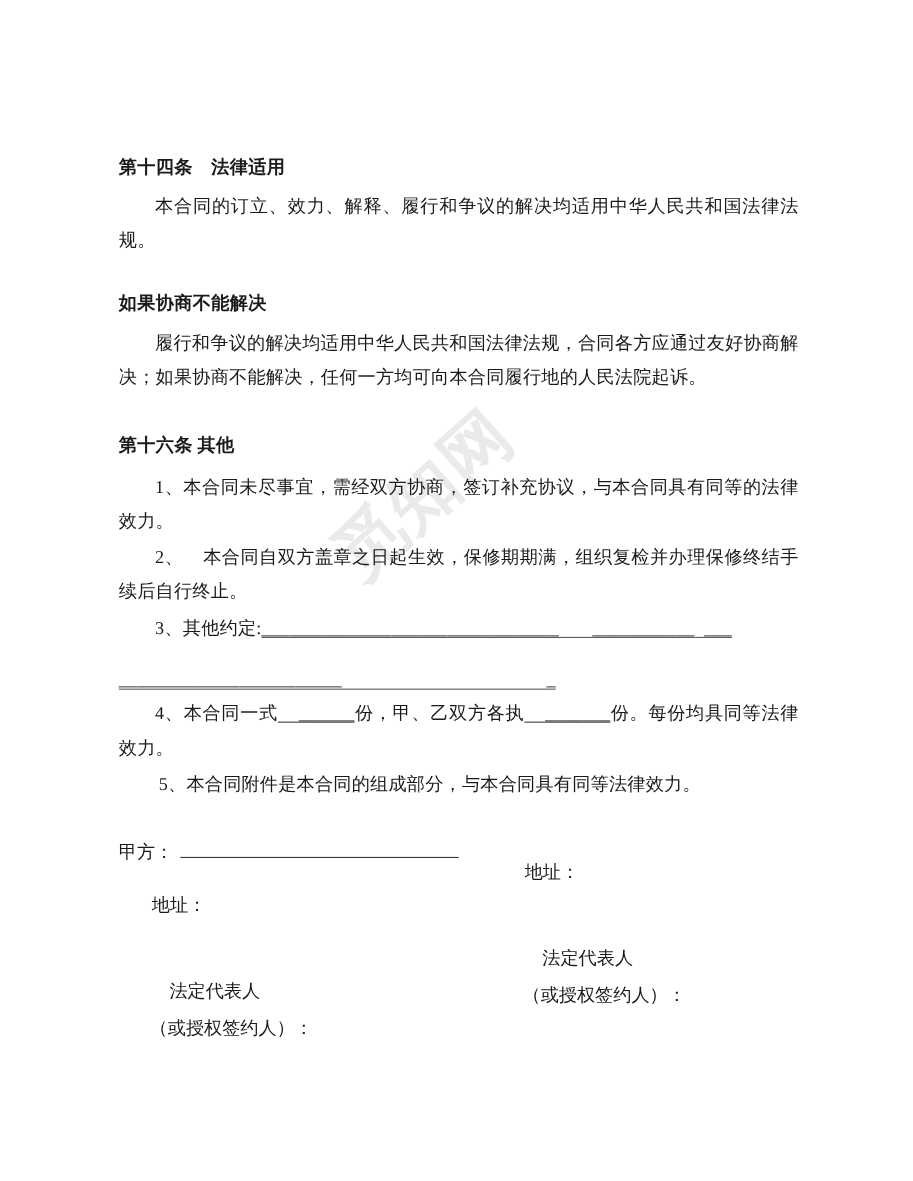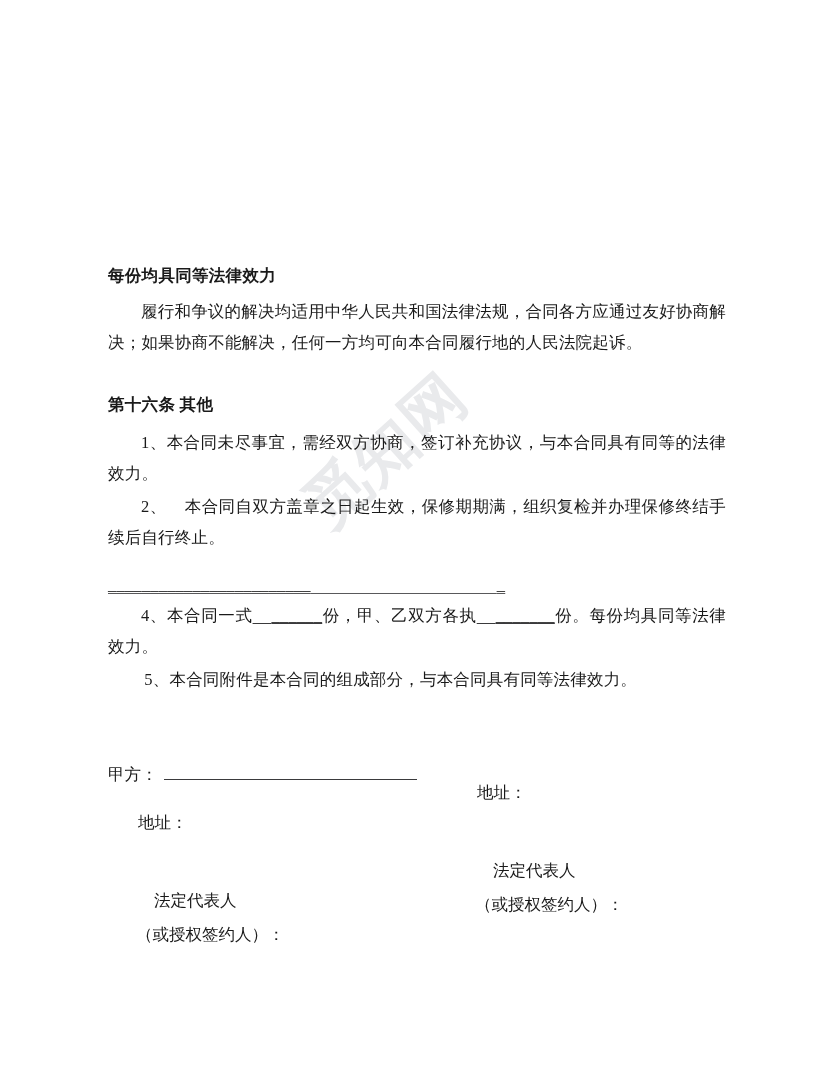--- a/index.html
+++ b/index.html
@@ -126,35 +126,42 @@
 </style>
 </head>
 <body>
 
 <div id="watermark">
   <span>觅知网</span>
 </div>
 
 <div id="page">
 
+  <div class="frame" style="top:140px;">
+    <div class="heading">第十四条　法律适用</div>
+    <div class="para indent2" style="margin-top:8px;">本合同的订立、效力、解释、履行和争议的解决均适用中华人民共和国法律法规。</div>
+  </div>
 
   <div class="frame" style="top:264px;">
-    <div class="heading">每份均具同等法律效力</div>
+    <div class="heading">如果协商不能解决</div>
     <div class="para indent2" style="margin-top:8px;">履行和争议的解决均适用中华人民共和国法律法规，合同各方应通过友好协商解决；如果协商不能解决，任何一方均可向本合同履行地的人民法院起诉。</div>
   </div>
 
   <div class="frame" style="top:393px;">
     <div class="heading">第十六条 其他</div>
 
     <div class="para indent2" style="margin-top:10px;">1、本合同未尽事宜，需经双方协商，签订补充协议，与本合同具有同等的法律效力。</div>
 
     <div class="para" style="margin-top:2px;">
       <span style="padding-left:2em;">2、</span><span class="gap">&nbsp;&nbsp;&nbsp;&nbsp;</span><span>本合同自双方盖章之日起生效，保修期期满，组织复检并办理保修终结手续后自行终止。</span>
     </div>
 
+    <div class="para" style="margin-top:2px;">
+      <span style="padding-left:2em;">3、其他约定:</span><span class="rule-line">________________________________</span><span class="rule-line">&nbsp;&nbsp;&nbsp;&nbsp;&nbsp;&nbsp;&nbsp;</span><span class="rule-line">___________</span><span class="rule-line">&nbsp;&nbsp;</span><span class="rule-line">___</span>
+    </div>
 
     <div class="para" style="margin-top:16px;">
       <span class="rule-line">________________________</span><span class="rule-line">&nbsp;&nbsp;&nbsp;&nbsp;&nbsp;&nbsp;&nbsp;&nbsp;&nbsp;&nbsp;&nbsp;&nbsp;&nbsp;&nbsp;&nbsp;&nbsp;&nbsp;&nbsp;&nbsp;&nbsp;&nbsp;&nbsp;&nbsp;&nbsp;&nbsp;&nbsp;&nbsp;&nbsp;&nbsp;&nbsp;&nbsp;&nbsp;&nbsp;&nbsp;&nbsp;&nbsp;&nbsp;&nbsp;&nbsp;&nbsp;&nbsp;&nbsp;&nbsp;</span><span class="rule-line">_</span>
     </div>
 
     <div class="para" style="margin-top:0;">
       <span style="padding-left:2em;">4、本合同一式</span><span class="blank">&nbsp;&nbsp;&nbsp;&nbsp;</span><span class="blank">______</span><span>份，甲、乙双方各执</span><span class="blank">&nbsp;&nbsp;&nbsp;&nbsp;</span><span class="blank">_______</span><span>份。每份均具同等法律效力。</span>
     </div>
 
     <div class="para" style="margin-top:2px; padding-left:2.2em;">5、本合同附件是本合同的组成部分，与本合同具有同等法律效力。</div>

